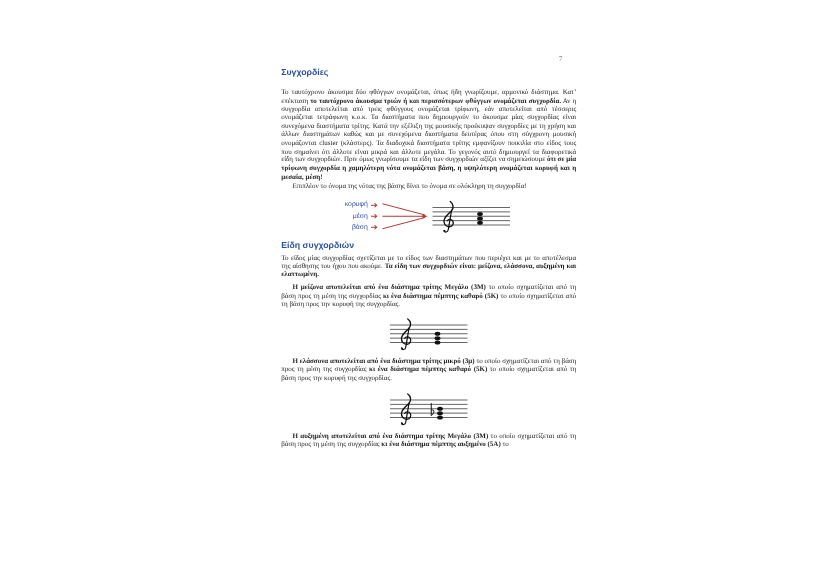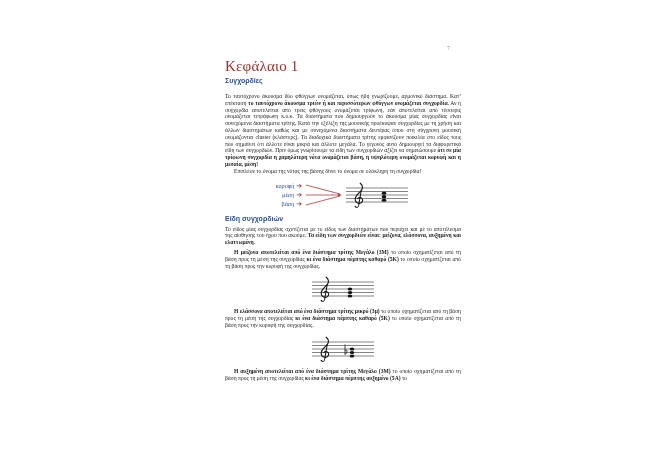--- a/index.html
+++ b/index.html
@@ -44,21 +44,20 @@
   .converge{margin:0 1px;}
   .staff-svg{display:block;}
 </style>
 </head>
 <body>
 
 <div class="page-column">
 
   <div class="page-number">7</div>
 
-  <h1 class="chapter-title">Κεφάλαιο 1</h1>
   <h2 class="blue-heading">Συγχορδίες</h2>
 
   <p class="body-text first"><span>Το ταυτόχρονο άκουσμα δύο φθόγγων ονομάζεται, όπως ήδη γνωρίζουμε, αρμονικό διάστημα. Κατ’ επέκταση </span><b>το ταυτόχρονο άκουσμα τριών ή και περισσότερων φθόγγων ονομάζεται συγχορδία.</b><span> Αν η συγχορδία αποτελείται από τρεις φθόγγους ονομάζεται τρίφωνη, εάν αποτελείται από τέσσερις ονομάζεται τετράφωνη κ.ο.κ. Τα διαστήματα που δημιουργούν το άκουσμα μίας συγχορδίας είναι συνεχόμενα διαστήματα τρίτης. Κατά την εξέλιξη της μουσικής προέκυψαν συγχορδίες με τη χρήση και άλλων διαστημάτων καθώς και με συνεχόμενα διαστήματα δευτέρας όπου στη σύγχρονη μουσική ονομάζονται cluster (κλάστερς). Τα διαδοχικά διαστήματα τρίτης εμφανίζουν ποικιλία στο είδος τους που σημαίνει ότι άλλοτε είναι μικρά και άλλοτε μεγάλα. Το γεγονός αυτό δημιουργεί τα διαφορετικά είδη των συγχορδιών. Πριν όμως γνωρίσουμε τα είδη των συγχορδιών αξίζει να σημειώσουμε </span><b>ότι σε μία τρίφωνη συγχορδία η χαμηλότερη νότα ονομάζεται βάση, η υψηλότερη ονομάζεται κορυφή και η μεσαία, μέση!</b></p>
 
   <p class="body-text indent">Επιπλέον το όνομα της νότας της βάσης δίνει το όνομα σε ολόκληρη τη συγχορδία!</p>
 
   <div class="fig">
     <div class="fig1-labels">
       <div class="fig1-row">
         <span class="fig1-label">κορυφή</span>

